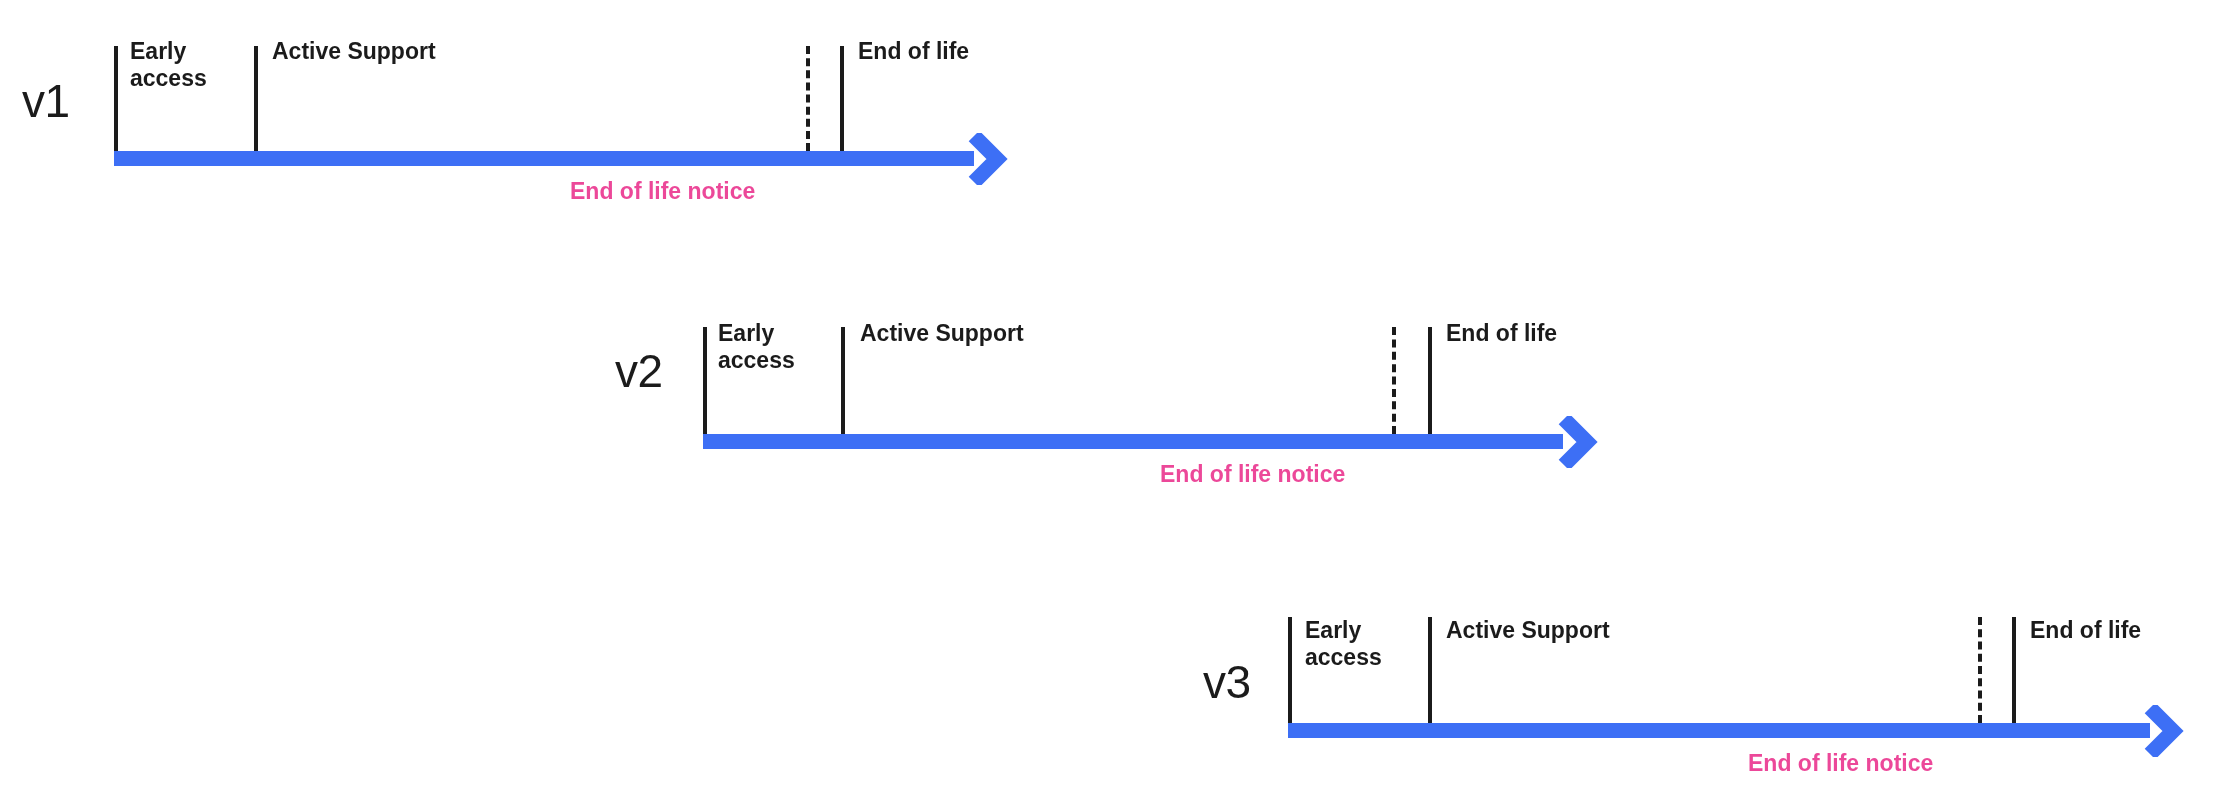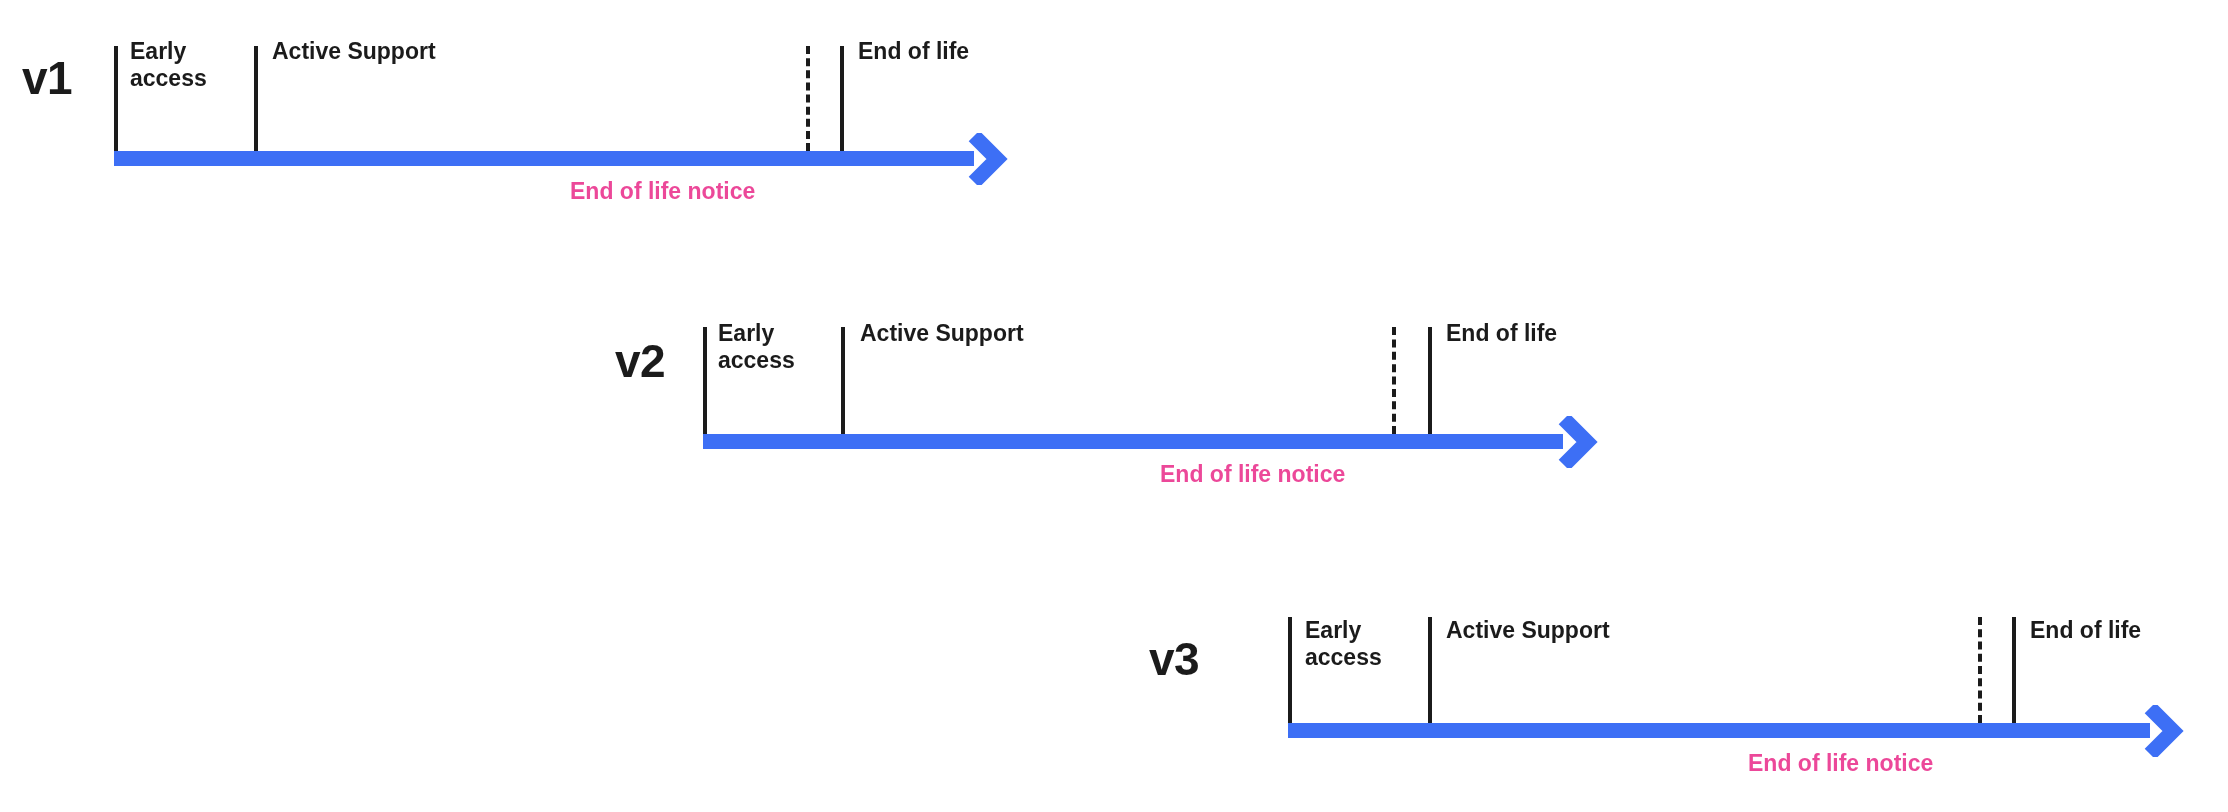--- a/index.html
+++ b/index.html
@@ -23,25 +23,26 @@
   .row {
     position: absolute;
     left: 0;
     top: 0;
   }
 
   
   .version-label {
     position: absolute;
     font-size: 46px;
-    font-weight: 700;
+    font-weight: 400;
     color: #1b1b1b;
     letter-spacing: -0.5px;
     line-height: 1;
     white-space: nowrap;
+    margin-top: 23px;
   }
 
   
   .vline {
     position: absolute;
     width: 4px;
     background: #1b1b1b;
   }
   .vline-dashed {
     position: absolute;
@@ -98,37 +99,37 @@
 access</div>
       <div class="phase-label nowrap" style="left: 272px; top: 38px;">Active Support</div>
       <div class="phase-label nowrap" style="left: 858px; top: 38px;">End of life</div>
       <div class="arrow-bar" style="left: 114px; top: 151px; width: 860px; background: rgb(61, 111, 245);"></div>
       <div class="arrow-head" style="left: 966px; top: 133px;"><svg width="54" height="52" viewBox="0 0 54 52" aria-hidden="true">
           <path d="M8 3 L31 26 L8 49" fill="none" stroke="#3d6ff5" stroke-width="15" stroke-linejoin="miter" stroke-linecap="butt"></path>
         </svg></div>
       <div class="notice-label" style="left: 570px; top: 180px;">End of life notice</div>
     </div>
     <div class="row">
-      <div class="version-label" style="left: 615px; top: 338px;">v2</div>
+      <div class="version-label" style="left: 615px; top: 325px;">v2</div>
       <div class="vline" style="left: 703px; top: 327px; height: 107px;"></div>
       <div class="vline" style="left: 841px; top: 327px; height: 107px;"></div>
       <div class="vline" style="left: 1428px; top: 327px; height: 107px;"></div>
       <div class="vline-dashed" style="left: 1392px; top: 327px; height: 107px;"></div>
       <div class="phase-label" style="left: 718px; top: 320px;">Early
 access</div>
       <div class="phase-label nowrap" style="left: 860px; top: 320px;">Active Support</div>
       <div class="phase-label nowrap" style="left: 1446px; top: 320px;">End of life</div>
       <div class="arrow-bar" style="left: 703px; top: 434px; width: 860px; background: rgb(61, 111, 245);"></div>
       <div class="arrow-head" style="left: 1556px; top: 416px;"><svg width="54" height="52" viewBox="0 0 54 52" aria-hidden="true">
           <path d="M8 3 L31 26 L8 49" fill="none" stroke="#3d6ff5" stroke-width="15" stroke-linejoin="miter" stroke-linecap="butt"></path>
         </svg></div>
       <div class="notice-label" style="left: 1160px; top: 463px;">End of life notice</div>
     </div>
     <div class="row">
-      <div class="version-label" style="left: 1149px; top: 636px;">v3</div>
+      <div class="version-label" style="left: 1203px; top: 636px;">v3</div>
       <div class="vline" style="left: 1288px; top: 617px; height: 106px;"></div>
       <div class="vline" style="left: 1428px; top: 617px; height: 106px;"></div>
       <div class="vline" style="left: 2012px; top: 617px; height: 106px;"></div>
       <div class="vline-dashed" style="left: 1978px; top: 617px; height: 106px;"></div>
       <div class="phase-label" style="left: 1305px; top: 617px;">Early
 access</div>
       <div class="phase-label nowrap" style="left: 1446px; top: 617px;">Active Support</div>
       <div class="phase-label nowrap" style="left: 2030px; top: 617px;">End of life</div>
       <div class="arrow-bar" style="left: 1288px; top: 723px; width: 862px; background: rgb(61, 111, 245);"></div>
       <div class="arrow-head" style="left: 2142px; top: 705px;"><svg width="54" height="52" viewBox="0 0 54 52" aria-hidden="true">

